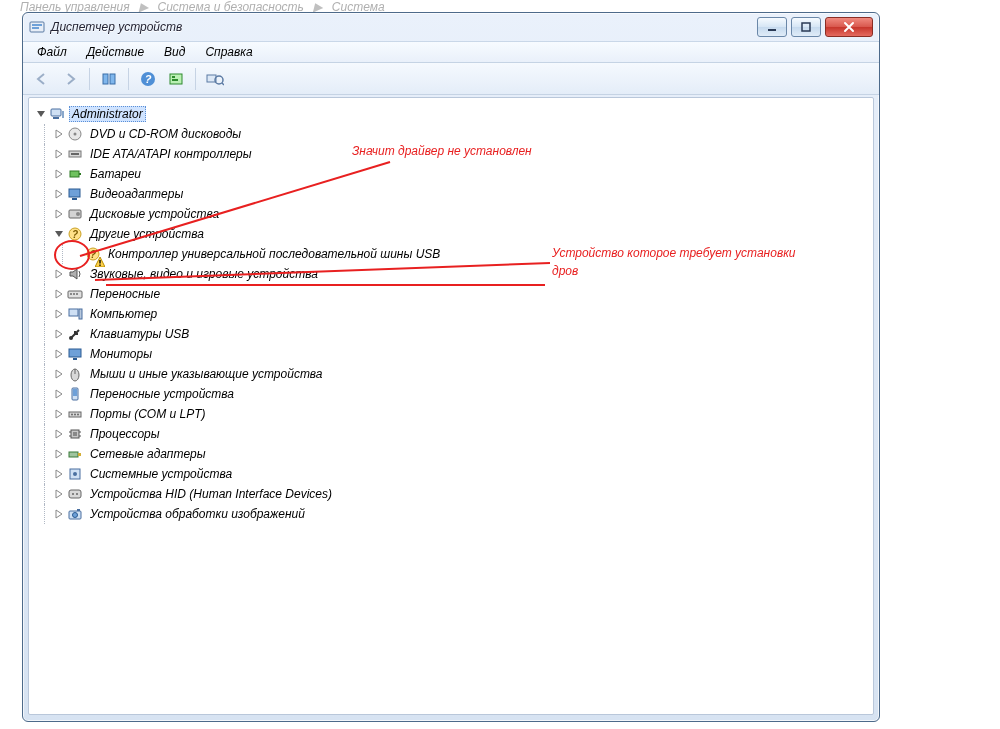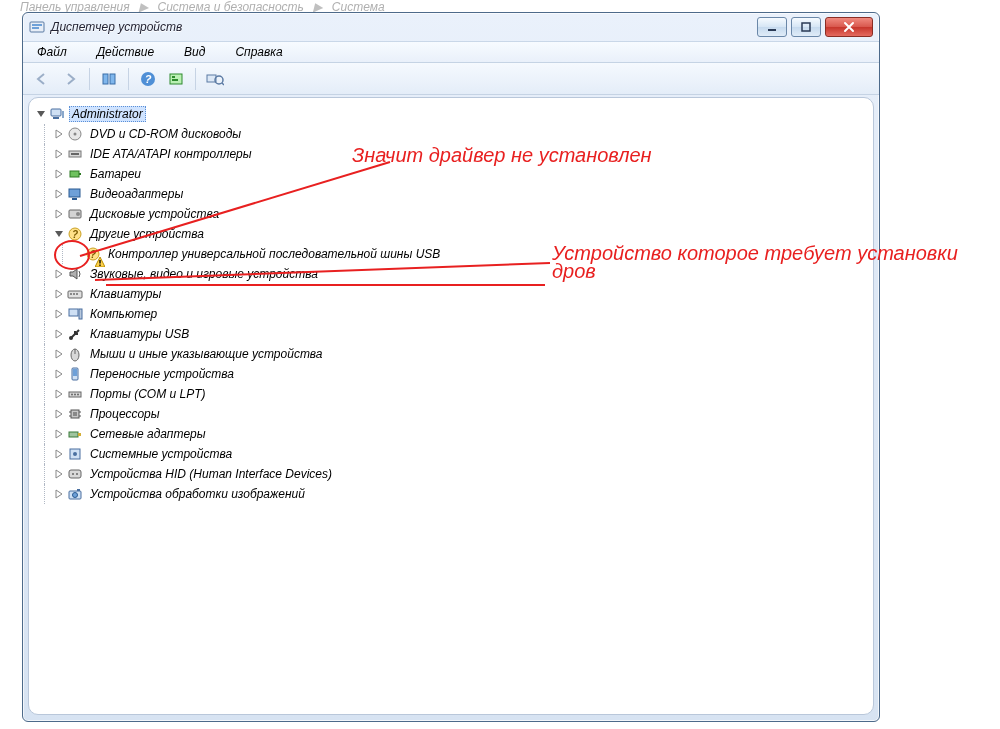--- a/index.html
+++ b/index.html
@@ -19,46 +19,46 @@
   .winbtns { display:flex; gap:0; }
   .winbtn { width:34px; height:20px; border:1px solid #6a87a8; border-radius:3px; margin-left:4px;
             background:linear-gradient(#f6fbff,#d7e6f5 48%,#c6daee 52%,#e0ecf8);
             display:flex; align-items:center; justify-content:center; color:#2a3a55; }
   .winbtn.min { width:30px; }
   .winbtn.max { width:30px; }
   .winbtn.close { width:48px; background:linear-gradient(#f08a7f,#d9594f 48%,#c7362c 52%,#e46a5f); color:#fff; border-color:#8a2d24; }
   .winbtn svg { display:block; }
 
   .menubar { height:22px; background:linear-gradient(#f7fbff,#e9f0fa); border-top:1px solid #c9d7e8; border-bottom:1px solid #c5d3e4;
-             display:flex; align-items:center; padding:0 6px; gap:14px; }
+             display:flex; align-items:center; padding:0 6px; gap:4px; }
   .menuitem { padding:2px 8px; color:#000; border-radius:3px; }
 
   .toolbar { height:32px; background:linear-gradient(#f5f9fe,#e4edf8); border-bottom:1px solid #c5d3e4;
              display:flex; align-items:center; padding:0 6px; gap:2px; }
   .tbtn { width:26px; height:26px; border:1px solid transparent; border-radius:3px; display:flex; align-items:center; justify-content:center; }
   .tbtn.disabled { opacity:.45; }
   .tsep { width:1px; height:22px; background:#c6d3e4; margin:0 4px; }
 
-  .client { position:absolute; left:5px; right:5px; top:84px; bottom:6px; background:#fff; border:1px solid #b9c7da; border-radius:10px; overflow:hidden; }
+  .client { position:absolute; left:5px; right:5px; top:84px; bottom:6px; background:#fff; border:1px solid #b9c7da; border-radius:2px; overflow:hidden; }
   .tree { position:absolute; left:6px; right:6px; top:6px; bottom:6px; overflow:auto; }
   ul.tv, ul.tv ul { list-style:none; margin:0; padding:0; }
   ul.tv ul { margin-left:0; }
   li.node { position:relative; }
   .row { display:flex; align-items:center; height:20px; white-space:nowrap; }
   .indent { display:inline-block; width:18px; height:20px; position:relative; }
   .indent.line::before { content:""; position:absolute; left:9px; top:0; bottom:0; border-left:1px dotted #b0b8c4; }
   .triangle { width:12px; height:12px; display:inline-flex; align-items:center; justify-content:center; cursor:pointer; margin-right:2px; }
   .triangle.collapsed svg { transform:none; }
   .triangle.expanded svg { transform:rotate(0deg); }
   .icon16 { width:16px; height:16px; margin-right:4px; display:inline-flex; align-items:center; justify-content:center; }
   .label { padding:1px 3px; }
   .label.selected { background:#cfe3ff; border:1px dotted #5a8fd6; padding:0 2px; }
 
   
-  .anno { position:absolute; color:#e82020; font-size:20px; pointer-events:none; }
+  .anno { position:absolute; color:#e82020; font-size:12px; pointer-events:none; }
   .circle { position:absolute; border:2px solid #e82020; border-radius:50%; pointer-events:none; }
 
 </style>
 </head>
 <body>
 
 <div class="stage">
 
   <div class="topcrumb">
     <span>Панель управления</span>
@@ -318,21 +318,21 @@
                       </svg>
                     </span>
                     <span class="icon16">
                       <svg width="16" height="16">
                         <rect x="1" y="5" width="14" height="7" rx="1" fill="#e0e0e0" stroke="#666"></rect>
                         <rect x="3" y="7" width="2" height="2" fill="#888"></rect>
                         <rect x="6" y="7" width="2" height="2" fill="#888"></rect>
                         <rect x="9" y="7" width="2" height="2" fill="#888"></rect>
                       </svg>
                     </span>
-                    <span class="label">Клавиатуры</span>
+                    <span class="label">Переносные</span>
                   </div>
                 </li>
                 <li class="node">
                   <div class="row">
                     <span class="indent line"></span>
                     <span class="triangle collapsed">
                       <svg width="10" height="10">
                         <path d="M2 1 L8 5 L2 9 Z" fill="none" stroke="#888"></path>
                       </svg>
                     </span>
@@ -354,20 +354,37 @@
                       </svg>
                     </span>
                     <span class="icon16">
                       <svg width="16" height="16">
                         <circle cx="4" cy="12" r="2" fill="#333"></circle>
                         <path d="M4 12 L12 4" stroke="#333" stroke-width="2"></path>
                         <path d="M8 8 l3 0 M8 8 l0 -3" stroke="#333" stroke-width="2"></path>
                       </svg>
                     </span>
                     <span class="label">Клавиатуры USB</span>
+                  </div>
+                </li>
+                <li class="node">
+                  <div class="row">
+                    <span class="indent line"></span>
+                    <span class="triangle collapsed">
+                      <svg width="10" height="10">
+                        <path d="M2 1 L8 5 L2 9 Z" fill="none" stroke="#888"></path>
+                      </svg>
+                    </span>
+                    <span class="icon16">
+                      <svg width="16" height="16">
+                        <rect x="2" y="3" width="12" height="8" fill="#6ea0d8" stroke="#2a5a92"></rect>
+                        <rect x="6" y="12" width="4" height="2" fill="#2a5a92"></rect>
+                      </svg>
+                    </span>
+                    <span class="label">Мониторы</span>
                   </div>
                 </li>
                 <li class="node">
                   <div class="row">
                     <span class="indent line"></span>
                     <span class="triangle collapsed">
                       <svg width="10" height="10">
                         <path d="M2 1 L8 5 L2 9 Z" fill="none" stroke="#888"></path>
                       </svg>
                     </span>

